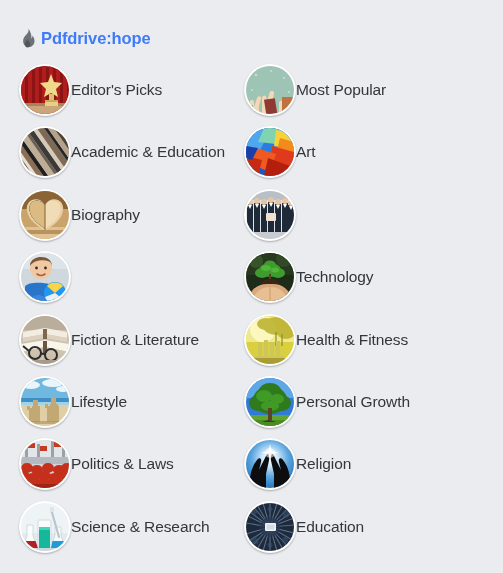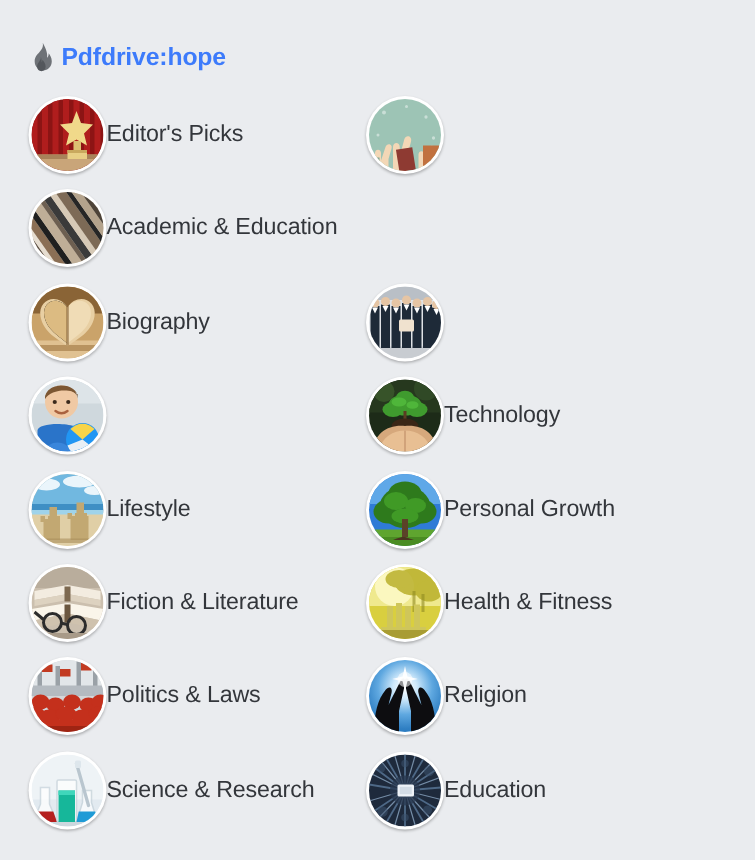--- a/index.html
+++ b/index.html
@@ -144,20 +144,21 @@
           <g fill="#f3d7b6">
             <path d="M4 48 l0-12 c0-3 4-3 4 0 l0 5 3-9 c1-3 5-2 4 1 l-2 7 0 8z"></path>
             <path d="M16 48 l0-16 c0-3.5 4.5-3.5 4.5 0 l0 6 3-11 c1-3.5 5.5-2.5 4.5 1.5 l-2.5 9 0 10.5z"></path>
             <path d="M33 48 l0-11 c0-3 4-3 4 0 l0 4 2.5-8 c1-3 5-2 4 1.5 l-2 7 0 6.5z"></path>
           </g>
           <rect x="19" y="33" width="11" height="15" fill="#8e3a32" transform="rotate(-9 24 40)"></rect>
           <rect x="36" y="31" width="11" height="17" fill="#c1713f"></rect>
           <rect x="0" y="39" width="7" height="9" fill="#7fa694"></rect>
         </svg>
       </span>
+      <span class="cat-label">Most Popular</span>
     </div>
   </div>
 
   <div class="cat-row">
     <div class="cat-item col-1">
       <span class="avatar">
         <svg class="art" viewBox="0 0 48 48">
           <rect width="48" height="48" fill="#d8cfc2"></rect>
           <g transform="rotate(-35 24 24)">
             <rect x="-14" y="-6" width="5" height="70" fill="#2b2b2b"></rect>
@@ -174,20 +175,38 @@
             <rect x="37" y="-6" width="3" height="70" fill="#262626"></rect>
             <rect x="40" y="-6" width="5" height="70" fill="#b4a38c"></rect>
             <rect x="45" y="-6" width="4" height="70" fill="#4d4338"></rect>
             <rect x="49" y="-6" width="6" height="70" fill="#e0d6c6"></rect>
             <rect x="55" y="-6" width="4" height="70" fill="#33312d"></rect>
           </g>
         </svg>
       </span>
       <span class="cat-label">Academic &amp; Education</span>
     </div>
+    <div class="cat-item col-2">
+      <span class="avatar">
+        <svg class="art" viewBox="0 0 48 48">
+          <rect width="48" height="48" fill="#1f56c4"></rect>
+          <path d="M0 0 L48 0 L48 20 L0 34 Z" fill="#2a7de0"></path>
+          <path d="M0 0 L26 0 L14 22 L0 18 Z" fill="#4fa8ef"></path>
+          <path d="M18 0 L40 0 L30 16 L12 14 Z" fill="#7fd3b0"></path>
+          <path d="M30 2 L48 6 L48 22 L28 18 Z" fill="#f5d23a"></path>
+          <path d="M34 10 L48 14 L48 30 L30 26 Z" fill="#f28b1c"></path>
+          <path d="M26 18 L48 24 L48 44 L26 34 Z" fill="#e03a1d"></path>
+          <path d="M10 20 L30 26 L24 44 L4 36 Z" fill="#ef5a22"></path>
+          <path d="M0 28 L16 32 L12 48 L0 48 Z" fill="#c62a12"></path>
+          <path d="M22 30 L44 38 L40 48 L18 48 Z" fill="#b41f0d"></path>
+          <path d="M0 18 L12 20 L6 32 L0 30 Z" fill="#1b3fa8"></path>
+        </svg>
+      </span>
+      <span class="cat-label">Art</span>
+    </div>
   </div>
 
   <div class="cat-row">
     <div class="cat-item col-1">
       <span class="avatar">
         <svg class="art" viewBox="0 0 48 48">
           <rect width="48" height="48" fill="#caa36a"></rect>
           <rect width="48" height="18" fill="#8a6436"></rect>
           <rect y="36" width="48" height="12" fill="#e0c191"></rect>
           <path d="M24 14 C18 4 4 8 6 20 C8 31 18 35 24 40 C30 35 40 31 42 20 C44 8 30 4 24 14 Z" fill="#e8cfa3"></path>
@@ -277,20 +296,76 @@
             <ellipse cx="29" cy="17" rx="4" ry="2.5"></ellipse>
           </g>
           <rect x="23" y="21" width="2" height="8" fill="#5b3d22"></rect>
           <ellipse cx="24" cy="31" rx="9" ry="5" fill="#3a2616"></ellipse>
           <path d="M2 48 C4 36 12 30 24 31 C36 30 44 36 46 48 Z" fill="#d6a87c"></path>
           <path d="M6 48 C9 38 16 34 24 34 C32 34 39 38 42 48 Z" fill="#e8bf93"></path>
           <path d="M24 34 L24 48" stroke="#cfa078" stroke-width="1.2"></path>
         </svg>
       </span>
       <span class="cat-label">Technology</span>
+    </div>
+  </div>
+
+  <div class="cat-row">
+    <div class="cat-item col-1">
+      <span class="avatar">
+        <svg class="art" viewBox="0 0 48 48">
+          <rect width="48" height="48" fill="#cbbfae"></rect>
+          <rect width="48" height="14" fill="#b9ad9c"></rect>
+          <g>
+            <path d="M2 16 L24 12 L46 16 L46 22 L24 18 L2 22 Z" fill="#f3ece0"></path>
+            <path d="M2 22 L24 18 L46 22 L46 26 L24 22 L2 26 Z" fill="#ddd2c0"></path>
+            <rect x="22" y="13" width="4" height="10" fill="#7d6950"></rect>
+          </g>
+          <g>
+            <path d="M0 28 L24 24 L48 28 L48 36 L24 31 L0 36 Z" fill="#faf5ea"></path>
+            <path d="M0 36 L24 31 L48 36 L48 42 L24 37 L0 42 Z" fill="#cfc2ae"></path>
+            <rect x="22" y="25" width="4" height="12" fill="#6b5740"></rect>
+          </g>
+          <g stroke="#2c2c2c" stroke-width="2" fill="none">
+            <circle cx="14" cy="37" r="6"></circle>
+            <circle cx="30" cy="39" r="6"></circle>
+            <path d="M20 37.5 L24 38.3"></path>
+            <path d="M8 35 L2 30"></path>
+          </g>
+          <rect x="0" y="44" width="48" height="4" fill="#a89a88"></rect>
+        </svg>
+      </span>
+      <span class="cat-label">Fiction &amp; Literature</span>
+    </div>
+    <div class="cat-item col-2">
+      <span class="avatar">
+        <svg class="art" viewBox="0 0 48 48">
+          <rect width="48" height="48" fill="#d9cf3f"></rect>
+          <rect width="48" height="26" fill="#efe98e"></rect>
+          <circle cx="17" cy="13" r="13" fill="#fdf9c8" opacity="0.85"></circle>
+          <g fill="#b9b02b" opacity="0.85">
+            <ellipse cx="30" cy="10" rx="13" ry="9"></ellipse>
+            <ellipse cx="40" cy="16" rx="9" ry="7"></ellipse>
+            <ellipse cx="20" cy="8" rx="9" ry="6"></ellipse>
+          </g>
+          <g fill="#8f8a22" opacity="0.6">
+            <rect x="29" y="16" width="2" height="14"></rect>
+            <rect x="35" y="18" width="2" height="12"></rect>
+          </g>
+          <g fill="#cfc65a">
+            <rect x="12" y="26" width="4" height="16"></rect>
+            <rect x="18" y="24" width="4" height="18"></rect>
+            <rect x="24" y="26" width="4" height="16"></rect>
+            <rect x="30" y="25" width="4" height="17"></rect>
+            <rect x="8" y="40" width="30" height="4"></rect>
+          </g>
+          <rect y="42" width="48" height="6" fill="#a89c33"></rect>
+        </svg>
+      </span>
+      <span class="cat-label">Health &amp; Fitness</span>
     </div>
   </div>
 
   <div class="cat-row">
     <div class="cat-item col-1">
       <span class="avatar">
         <svg class="art" viewBox="0 0 48 48">
           <rect width="48" height="48" fill="#e8dcc0"></rect>
           <rect width="48" height="22" fill="#71b8e0"></rect>
           <g fill="#ffffff" opacity="0.85">
@@ -336,76 +411,20 @@
           <g fill="#45a32a" opacity="0.8">
             <ellipse cx="18" cy="18" rx="8" ry="6"></ellipse>
             <ellipse cx="31" cy="21" rx="7" ry="5"></ellipse>
             <ellipse cx="24" cy="28" rx="9" ry="5"></ellipse>
           </g>
           <rect x="22" y="30" width="4" height="12" fill="#5b4228"></rect>
           <path d="M22 42 q-4 1 -6 2 l14 0 q-3 -1 -6 -2z" fill="#4a3520"></path>
         </svg>
       </span>
       <span class="cat-label">Personal Growth</span>
-    </div>
-  </div>
-
-  <div class="cat-row">
-    <div class="cat-item col-1">
-      <span class="avatar">
-        <svg class="art" viewBox="0 0 48 48">
-          <rect width="48" height="48" fill="#cbbfae"></rect>
-          <rect width="48" height="14" fill="#b9ad9c"></rect>
-          <g>
-            <path d="M2 16 L24 12 L46 16 L46 22 L24 18 L2 22 Z" fill="#f3ece0"></path>
-            <path d="M2 22 L24 18 L46 22 L46 26 L24 22 L2 26 Z" fill="#ddd2c0"></path>
-            <rect x="22" y="13" width="4" height="10" fill="#7d6950"></rect>
-          </g>
-          <g>
-            <path d="M0 28 L24 24 L48 28 L48 36 L24 31 L0 36 Z" fill="#faf5ea"></path>
-            <path d="M0 36 L24 31 L48 36 L48 42 L24 37 L0 42 Z" fill="#cfc2ae"></path>
-            <rect x="22" y="25" width="4" height="12" fill="#6b5740"></rect>
-          </g>
-          <g stroke="#2c2c2c" stroke-width="2" fill="none">
-            <circle cx="14" cy="37" r="6"></circle>
-            <circle cx="30" cy="39" r="6"></circle>
-            <path d="M20 37.5 L24 38.3"></path>
-            <path d="M8 35 L2 30"></path>
-          </g>
-          <rect x="0" y="44" width="48" height="4" fill="#a89a88"></rect>
-        </svg>
-      </span>
-      <span class="cat-label">Fiction &amp; Literature</span>
-    </div>
-    <div class="cat-item col-2">
-      <span class="avatar">
-        <svg class="art" viewBox="0 0 48 48">
-          <rect width="48" height="48" fill="#d9cf3f"></rect>
-          <rect width="48" height="26" fill="#efe98e"></rect>
-          <circle cx="17" cy="13" r="13" fill="#fdf9c8" opacity="0.85"></circle>
-          <g fill="#b9b02b" opacity="0.85">
-            <ellipse cx="30" cy="10" rx="13" ry="9"></ellipse>
-            <ellipse cx="40" cy="16" rx="9" ry="7"></ellipse>
-            <ellipse cx="20" cy="8" rx="9" ry="6"></ellipse>
-          </g>
-          <g fill="#8f8a22" opacity="0.6">
-            <rect x="29" y="16" width="2" height="14"></rect>
-            <rect x="35" y="18" width="2" height="12"></rect>
-          </g>
-          <g fill="#cfc65a">
-            <rect x="12" y="26" width="4" height="16"></rect>
-            <rect x="18" y="24" width="4" height="18"></rect>
-            <rect x="24" y="26" width="4" height="16"></rect>
-            <rect x="30" y="25" width="4" height="17"></rect>
-            <rect x="8" y="40" width="30" height="4"></rect>
-          </g>
-          <rect y="42" width="48" height="6" fill="#a89c33"></rect>
-        </svg>
-      </span>
-      <span class="cat-label">Health &amp; Fitness</span>
     </div>
   </div>
 
   <div class="cat-row">
     <div class="cat-item col-1">
       <span class="avatar">
         <svg class="art" viewBox="0 0 48 48">
           <rect width="48" height="48" fill="#d2d6d9"></rect>
           <rect width="48" height="18" fill="#e2e6e9"></rect>
           <g fill="#9aa1a7">

